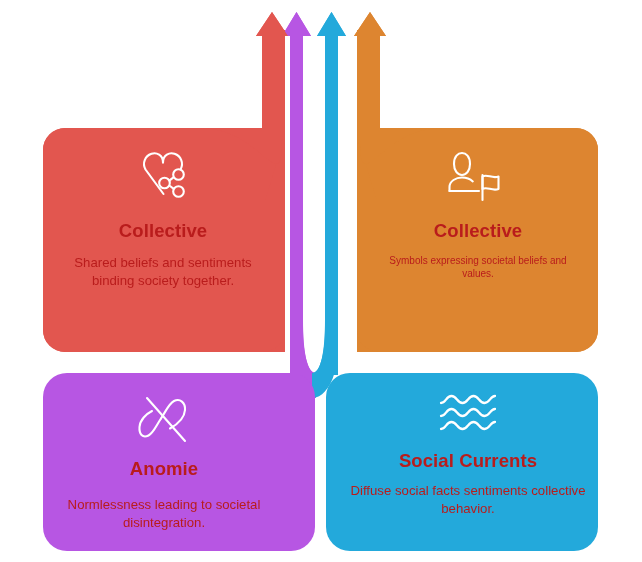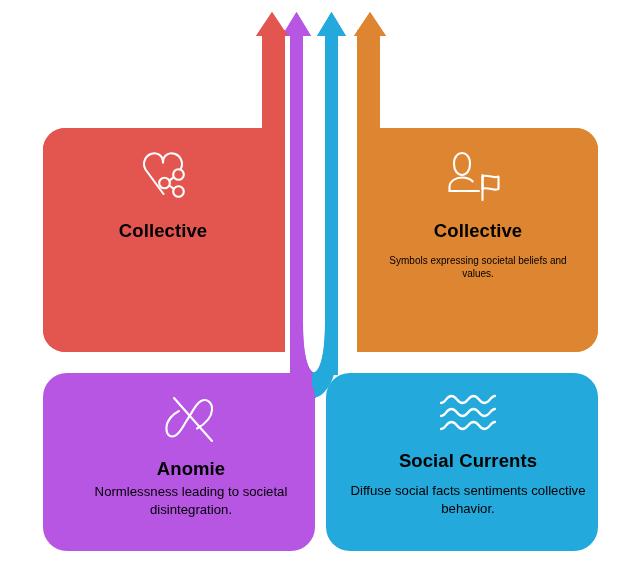--- a/index.html
+++ b/index.html
@@ -26,21 +26,21 @@
     height: 562px;
   }
   .card {
     position: absolute;
     box-sizing: border-box;
     display: flex;
     flex-direction: column;
     align-items: center;
     justify-content: flex-start;
     text-align: center;
-    color: #000000;
+    color: #b91c1c;
   }
   .card-icon {
     display: block;
     margin: 0 auto;
   }
   .card-title {
     font-weight: bold;
     line-height: 1.14;
     letter-spacing: .1px;
     margin: 0;
@@ -79,33 +79,33 @@
     font-size: 18.5px;
     margin-top: 18px;
   }
   #card-collective-representations .card-desc {
     font-size: 10px;
     margin-top: 13px;
   }
 
   
   #card-anomie {
-    left: 55px;
+    left: 28px;
     top: 373px;
     width: 272px;
     height: 178px;
     padding: 20px 20px 0 20px;
   }
   #card-anomie .card-title {
     font-size: 18.5px;
     margin-top: 13px;
   }
   #card-anomie .card-desc {
     font-size: 13.2px;
-    margin-top: 4px;
+    margin-top: 17px;
   }
 
   
   #card-social-currents {
     left: 326px;
     top: 373px;
     width: 284px;
     height: 178px;
     padding: 20px 18px 0 18px;
   }
@@ -218,20 +218,21 @@
         <circle cx="46.5" cy="24.5" r="5.3"></circle>
         <circle cx="46.5" cy="41.5" r="5.3"></circle>
         <circle cx="32.5" cy="33" r="5.3"></circle>
         <line x1="37.3" x2="41.8" y1="30.7" y2="27.2"></line>
         <line x1="37.3" x2="41.8" y1="35.5" y2="38.9"></line>
       </g>
     </svg>
     <div class="card-title">
       <span>Collective</span><br>
     </div>
+    <p class="card-desc">Shared beliefs and sentiments binding society together.</p>
   </div>
 
   <div class="card" id="card-collective-representations">
     <svg class="card-icon" width="60" height="52" viewBox="0 0 60 52">
       <g fill="none" stroke="#ffffff" stroke-width="2.1" stroke-linecap="round" stroke-linejoin="round">
         <path d="M22 14 C 22 6.5 18 3 14 3 C 10 3 6 6.5 6 14 C 6 20.5 9.5 25 14 25 C 18.5 25 22 20.5 22 14 Z"></path>
         <path d="M1.5 41 L 1.5 37 C 1.5 31 8 27.5 14 27.5 C 18 27.5 22 28.8 24.8 31.4"></path>
         <line x1="1.5" y1="41" x2="31" y2="41"></line>
         <line x1="34.5" y1="25" x2="34.5" y2="50"></line>
         <path d="M34.5 26.5 C 39 23.5 44 29 50.5 26.5 L 50.5 39 C 44 41.5 39 36 34.5 39 Z"></path>

